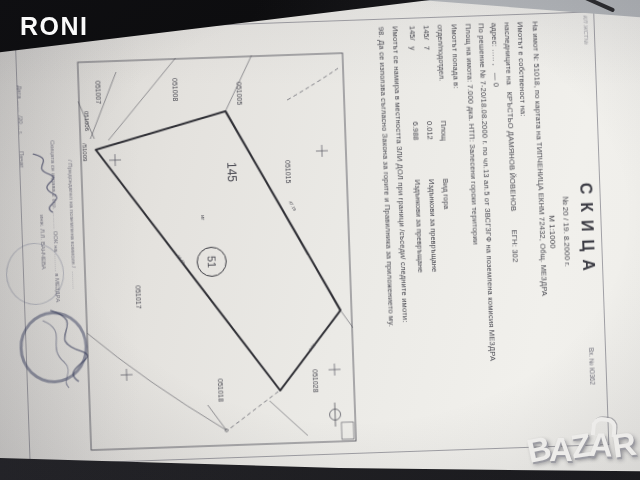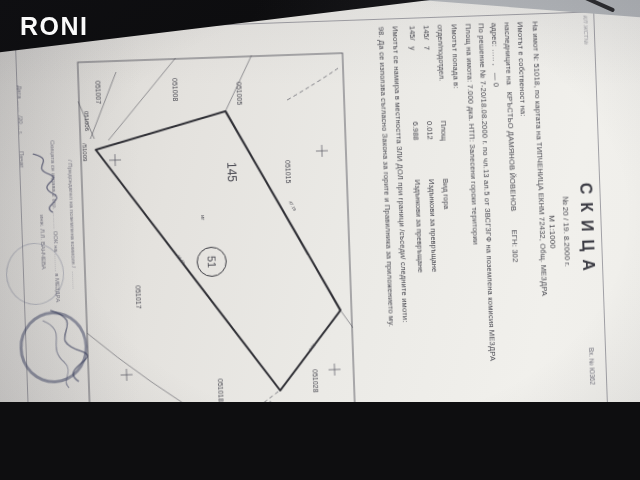--- a/index.html
+++ b/index.html
@@ -1,16 +1,16 @@
 <!DOCTYPE html>
 <html><head>
 <meta charset="utf-8">
 <style>
   html,body{margin:0;padding:0;background:#0e0e10;}
-  .photo{position:relative;width:640px;height:402px;overflow:hidden;
+  .photo{position:relative;width:640px;height:480px;overflow:hidden;
          background:linear-gradient(100deg,#a9acb1 0%,#b4b7bb 45%,#bcbec2 100%);
          font-family:"Liberation Sans",sans-serif;}
   
   .sheet{position:absolute;left:0;top:0;width:640px;height:480px;z-index:1;
          background:linear-gradient(103deg,#d7d5d1 0%,#e4e2de 28%,#ebeae6 55%,#f1f0ec 82%,#efeeea 100%);}
   .sheet .crease{position:absolute;left:0;top:0;width:100%;height:100%;
          background:linear-gradient(180deg,rgba(120,120,130,.08) 0%,rgba(255,255,255,0) 18%),
                     linear-gradient(90deg,rgba(110,110,120,.10) 0%,rgba(255,255,255,0) 22%);}
   
   .doc{position:absolute;left:85px;top:-80px;width:470px;height:640px;z-index:2;

